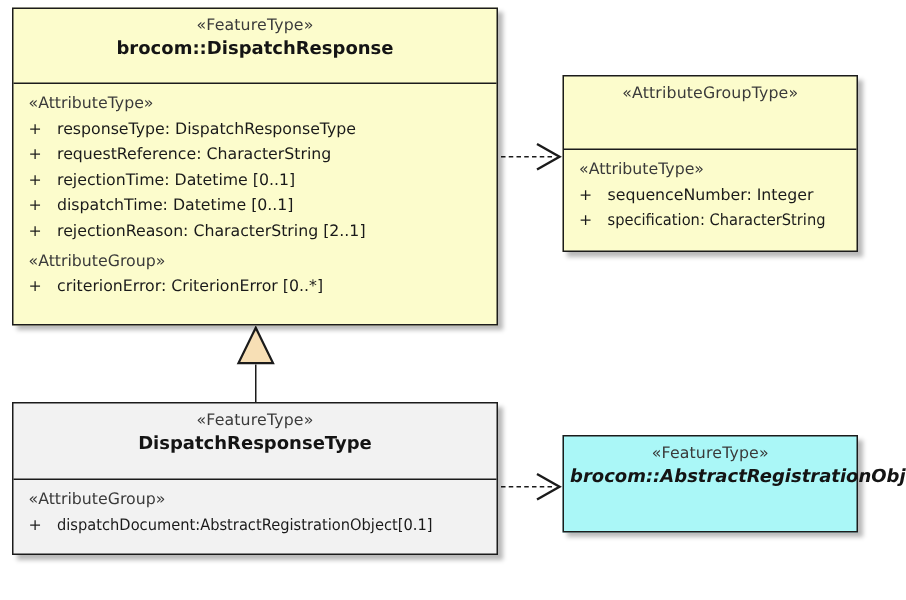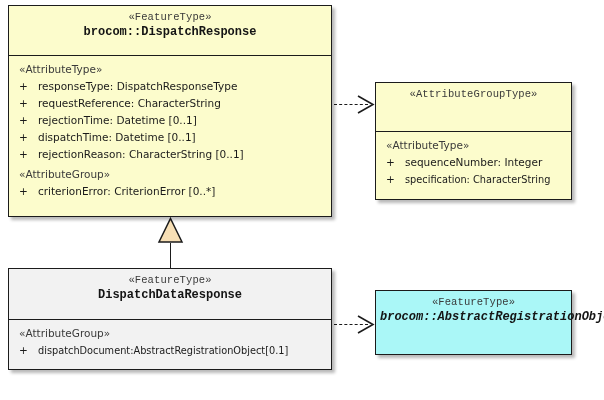--- a/index.html
+++ b/index.html
@@ -26,21 +26,20 @@
   }
   .uml-class.fill-yellow  { background: #fcfccc; }
   .uml-class.fill-white   { background: #f2f2f2; }
   .uml-class.fill-cyan    { background: #aaf7f7; }
 
   .class-header {
     box-sizing: border-box;
     border-bottom: 1.5px solid #1b1b1b;
     padding: 5px 4px 18px 4px;
     text-align: center;
-    font-family: Liberation Mono, monospace;
   }
   .class-header.no-rule { border-bottom: none; }
 
   .stereotype {
     display: block;
     font-size: 10.5px;
     color: #3a3a3a;
     line-height: 13px;
     letter-spacing: 0.1px;
   }
@@ -161,53 +160,53 @@
       <div class="attr-row">
         <span class="attr-vis">+</span>
         <span class="attr-text">rejectionTime: Datetime [0..1]</span>
       </div>
       <div class="attr-row">
         <span class="attr-vis">+</span>
         <span class="attr-text">dispatchTime: Datetime [0..1]</span>
       </div>
       <div class="attr-row">
         <span class="attr-vis">+</span>
-        <span class="attr-text">rejectionReason: CharacterString [0..1]</span>
+        <span class="attr-text">rejectionReason: CharacterString [2..1]</span>
       </div>
 
       <div class="group-label" style="margin-top:3px;">«AttributeGroup»</div>
 
       <div class="attr-row">
         <span class="attr-vis">+</span>
         <span class="attr-text">criterionError: CriterionError [0..*]</span>
       </div>
     </div>
   </div>
 
-  <div class="uml-class fill-yellow" style="left:375px; top:50px; width:197px; height:118px;margin-top:32px;">
+  <div class="uml-class fill-yellow" style="left:375px; top:50px; width:197px; height:118px;">
     <div class="class-header" style="height:49px;">
       <span class="stereotype">«AttributeGroupType»</span>
     </div>
     <div class="class-body">
       <div class="group-label">«AttributeType»</div>
       <div class="attr-row">
         <span class="attr-vis">+</span>
         <span class="attr-text">sequenceNumber: Integer</span>
       </div>
       <div class="attr-row">
         <span class="attr-vis">+</span>
         <span class="attr-text condensed">specification: CharacterString</span>
       </div>
     </div>
   </div>
 
   <div class="uml-class fill-white" style="left:8px; top:268px; width:324px; height:102px;">
     <div class="class-header" style="height:51px;">
       <span class="stereotype">«FeatureType»</span>
-      <span class="class-name">DispatchDataResponse</span>
+      <span class="class-name">DispatchResponseType</span>
     </div>
     <div class="class-body">
       <div class="group-label">«AttributeGroup»</div>
       <div class="attr-row">
         <span class="attr-vis">+</span>
         <span class="attr-text condensed">dispatchDocument:AbstractRegistrationObject[0.1]</span>
       </div>
     </div>
   </div>
 

